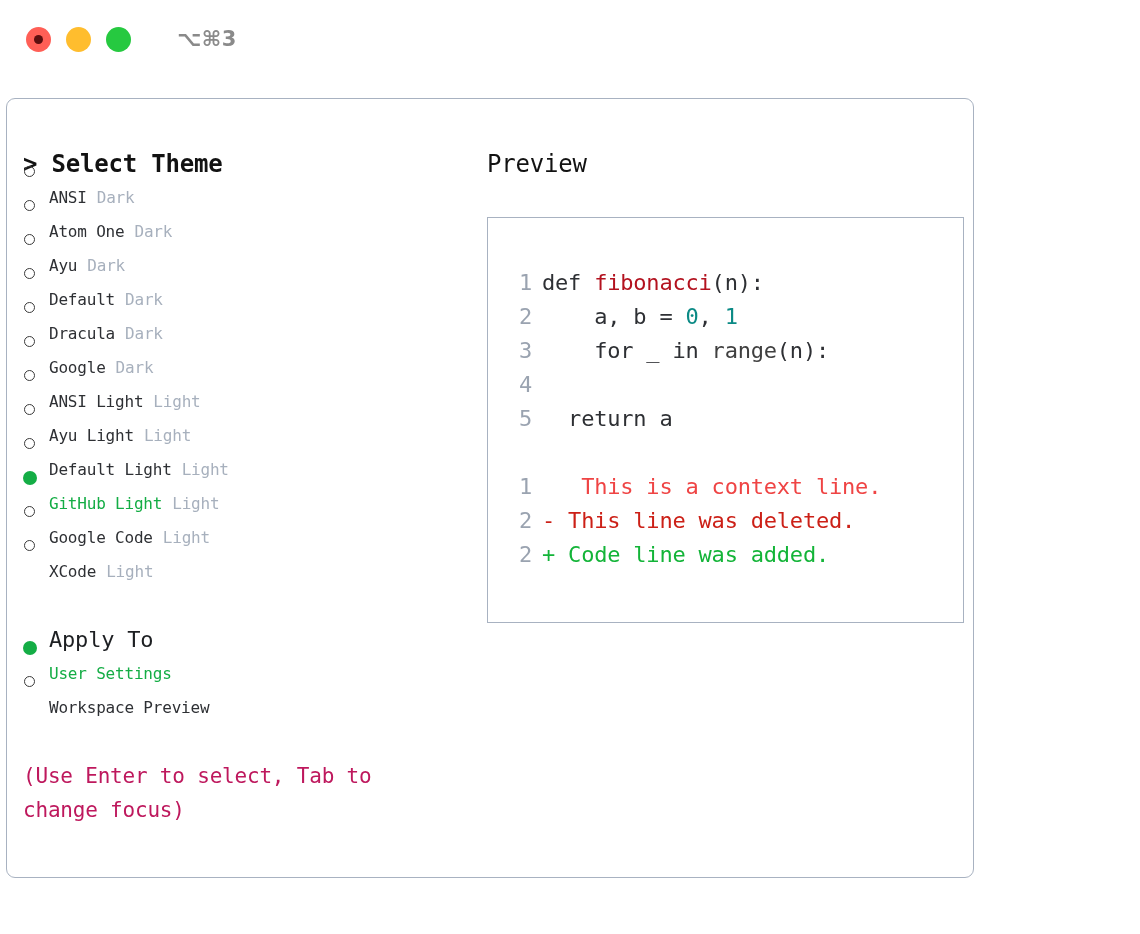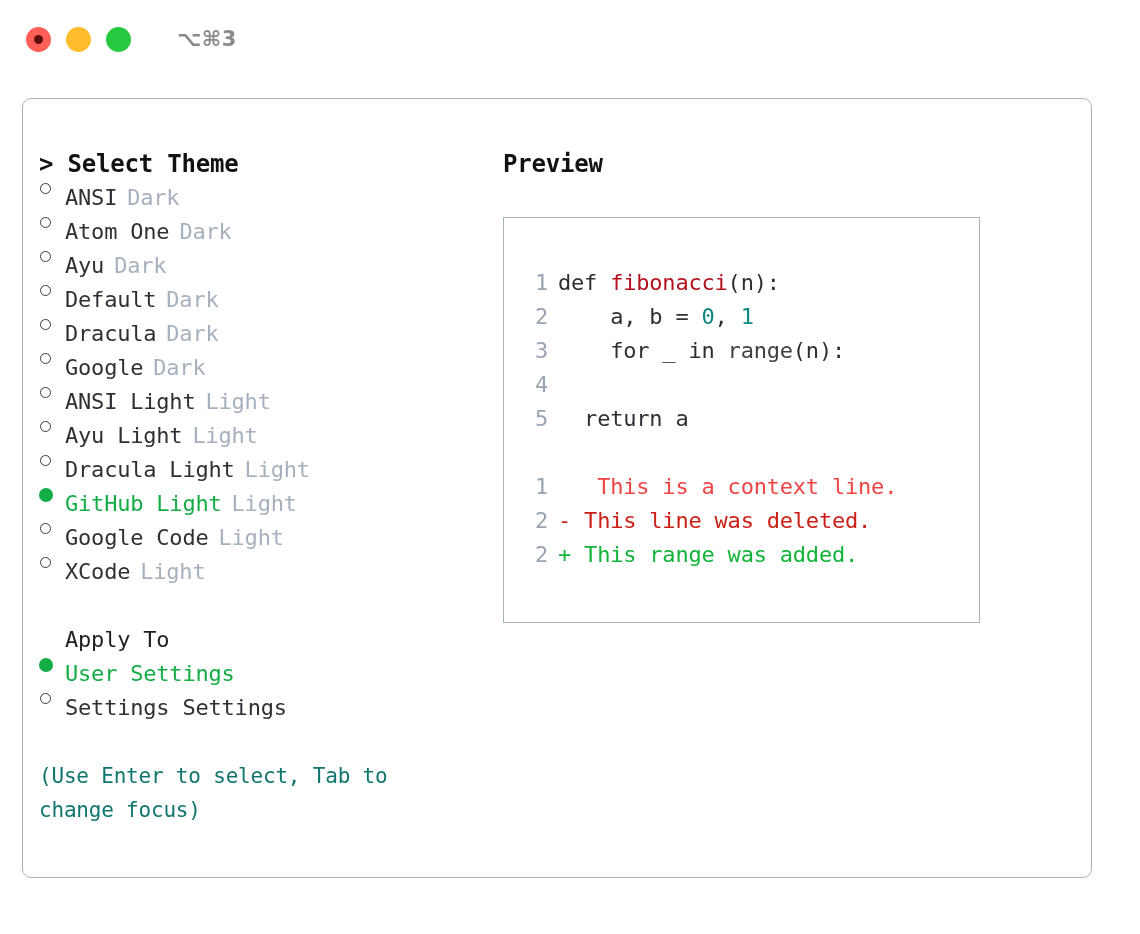--- a/index.html
+++ b/index.html
@@ -62,23 +62,23 @@
     font-family: "DejaVu Sans", "Liberation Sans", sans-serif;
     font-size: 21px;
     font-weight: 700;
     color: #8a8a8a;
     letter-spacing: 0.5px;
   }
 
   
   .card {
     position: absolute;
-    left: 22px;
+    left: 6px;
     top: 98px;
-    width: 1070px;
+    width: 968px;
     height: 780px;
     border: 1.5px solid #a8b2c1;
     border-radius: 9px;
     box-sizing: border-box;
     background: #ffffff;
   }
   .card-inner {
     position: absolute;
     left: 0; top: 0;
     width: 100%;
@@ -95,24 +95,24 @@
   .pane-title {
     font-size: 24px;
     font-weight: 700;
     color: #121212;
     line-height: 34px;
     white-space: pre;
     letter-spacing: -0.2px;
   }
   .opt-row {
     display: flex;
-    align-items: center;
+    align-items: flex-start;
     height: 34px;
     line-height: 34px;
-    font-size: 22px;
+    font-size: 16px;
     white-space: pre;
     letter-spacing: -0.2px;
   }
   .marker {
     display: inline-block;
     width: 26px;
     flex: 0 0 26px;
     position: relative;
   }
   .marker .ring {
@@ -148,35 +148,35 @@
     font-size: 22px;
     color: #1d1f22;
     white-space: pre;
     letter-spacing: -0.2px;
   }
   .spacer-row { height: 34px; }
   .hint {
     margin-top: 34px;
     font-size: 21px;
     line-height: 34px;
-    color: #0f766e;
+    color: #be185d;
     width: 410px;
     letter-spacing: -0.2px;
   }
 
   
   .right-pane {
     flex: 1;
     padding: 48px 0 0 0;
     box-sizing: border-box;
     position: relative;
   }
   .preview-title {
     font-size: 24px;
-    font-weight: 700;
+    font-weight: 400;
     color: #121212;
     line-height: 34px;
     margin-left: 0px;
     letter-spacing: -0.2px;
   }
   .code-panel {
     margin-top: 36px;
     width: 477px;
     height: 406px;
     border: 1.5px solid #a8b2c1;
@@ -233,56 +233,56 @@
 
         <div id="theme-list">
             <div class="opt-row"><span class="marker"><span class="ring"></span></span><span class="opt-label">ANSI</span><span class="opt-tag">Dark</span></div>
             <div class="opt-row"><span class="marker"><span class="ring"></span></span><span class="opt-label">Atom One</span><span class="opt-tag">Dark</span></div>
             <div class="opt-row"><span class="marker"><span class="ring"></span></span><span class="opt-label">Ayu</span><span class="opt-tag">Dark</span></div>
             <div class="opt-row"><span class="marker"><span class="ring"></span></span><span class="opt-label">Default</span><span class="opt-tag">Dark</span></div>
             <div class="opt-row"><span class="marker"><span class="ring"></span></span><span class="opt-label">Dracula</span><span class="opt-tag">Dark</span></div>
             <div class="opt-row"><span class="marker"><span class="ring"></span></span><span class="opt-label">Google</span><span class="opt-tag">Dark</span></div>
             <div class="opt-row"><span class="marker"><span class="ring"></span></span><span class="opt-label">ANSI Light</span><span class="opt-tag">Light</span></div>
             <div class="opt-row"><span class="marker"><span class="ring"></span></span><span class="opt-label">Ayu Light</span><span class="opt-tag">Light</span></div>
-            <div class="opt-row"><span class="marker"><span class="ring"></span></span><span class="opt-label">Dracula Light</span><span class="opt-tag">Light</span></div>
+            <div class="opt-row"><span class="marker"><span class="ring"></span></span><span class="opt-label">Default Light</span><span class="opt-tag">Light</span></div>
             <div class="opt-row selected"><span class="marker"><span class="fill"></span></span><span class="opt-label">GitHub Light</span><span class="opt-tag">Light</span></div>
             <div class="opt-row"><span class="marker"><span class="ring"></span></span><span class="opt-label">Google Code</span><span class="opt-tag">Light</span></div>
             <div class="opt-row"><span class="marker"><span class="ring"></span></span><span class="opt-label">XCode</span><span class="opt-tag">Light</span></div>
           </div>
 
         <div class="spacer-row"></div>
 
         <div class="section-head">
           <span class="marker"></span>
           <span>Apply To</span>
         </div>
 
         <div id="apply-list">
             <div class="opt-row selected"><span class="marker"><span class="fill"></span></span><span class="opt-label">User Settings</span></div>
-            <div class="opt-row"><span class="marker"><span class="ring"></span></span><span class="opt-label">Settings Settings</span></div>
+            <div class="opt-row"><span class="marker"><span class="ring"></span></span><span class="opt-label">Workspace Preview</span></div>
           </div>
 
         <div class="hint">(Use Enter to select, Tab to change focus)</div>
       </div>
 
       <div class="right-pane">
         <div class="preview-title">Preview</div>
 
         <div class="code-panel">
           <div id="code-block">
               <div class="code-line"><span class="lno">1</span><span><span class="tok-kw">def </span><span class="tok-fn">fibonacci</span><span class="tok-plain">(n):</span></span></div>
               <div class="code-line"><span class="lno">2</span><span><span class="tok-plain">    a, b = </span><span class="tok-num">0</span><span class="tok-plain">, </span><span class="tok-num">1</span></span></div>
               <div class="code-line"><span class="lno">3</span><span><span class="tok-kw">    for _ in </span><span class="tok-call">range</span><span class="tok-plain">(n):</span></span></div>
               <div class="code-line"><span class="lno">4</span></div>
               <div class="code-line"><span class="lno">5</span><span><span class="tok-kw">  return a</span></span></div>
             </div>
           <div class="blank-line"></div>
           <div id="diff-block">
               <div class="code-line"><span class="lno">1</span><span class="diff-ctx">  </span><span class="diff-ctx"> This is a context line.</span></div>
               <div class="code-line"><span class="lno">2</span><span class="diff-del">- </span><span class="diff-del">This line was deleted.</span></div>
-              <div class="code-line"><span class="lno">2</span><span class="diff-add">+ </span><span class="diff-add">This range was added.</span></div>
+              <div class="code-line"><span class="lno">2</span><span class="diff-add">+ </span><span class="diff-add">Code line was added.</span></div>
             </div>
         </div>
       </div>
 
     </div>
   </div>
 </div>
 
 </body></html>

